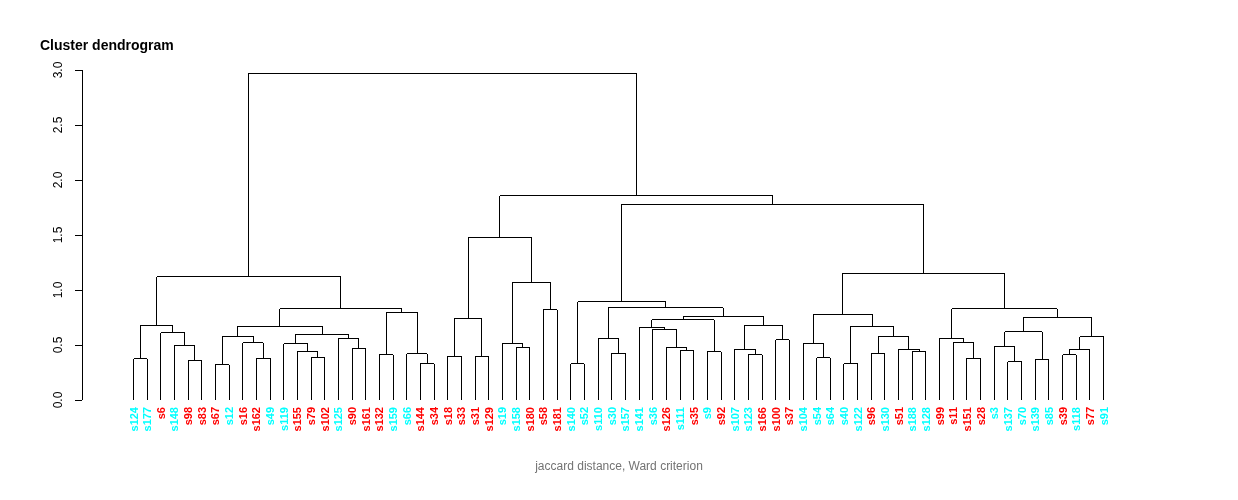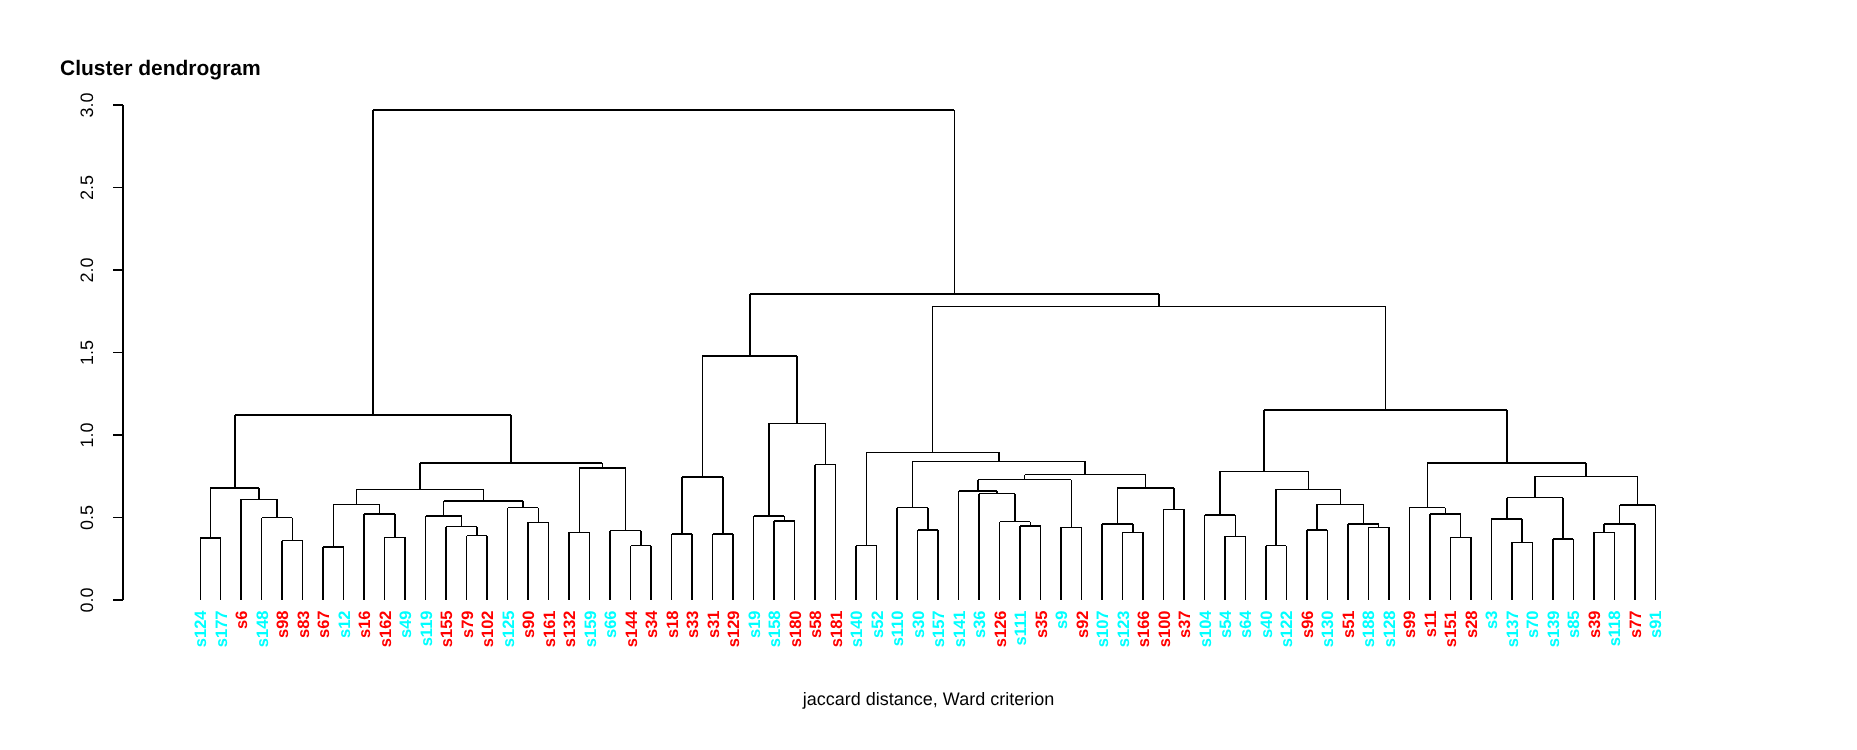--- a/index.html
+++ b/index.html
@@ -1,18 +1,18 @@
 <!DOCTYPE html>
 <html><head>
 <meta charset="utf-8">
 <style>
   html,body{margin:0;padding:0;background:#ffffff;width:1238px;height:500px;overflow:hidden;}
   #wrap{position:relative;width:1238px;height:500px;font-family:"Liberation Sans",sans-serif;background:#fff;}
   #title{position:absolute;top:37px;left:0;width:1238px;text-align:left;font-size:14px;font-weight:bold;color:#000;padding-left:40px;}
-  #caption{position:absolute;top:459px;left:0;width:1238px;text-align:center;font-size:12px;color:#000000;}
+  #caption{position:absolute;top:459px;left:0;width:1238px;text-align:center;font-size:12px;color:#737373;}
   svg{position:absolute;top:0;left:0;}
 </style>
 </head>
 <body>
 
 <div id="wrap">
   <div id="title">Cluster dendrogram</div>
   <svg id="dendro" width="1238" height="500" shape-rendering="crispEdges">
       <line x1="133.5" y1="358.75" x2="147.16338028169014" y2="358.75" stroke="#000000" stroke-width="1"></line>
       <line x1="133.5" y1="358.75" x2="133.5" y2="400" stroke="#000000" stroke-width="1"></line>

